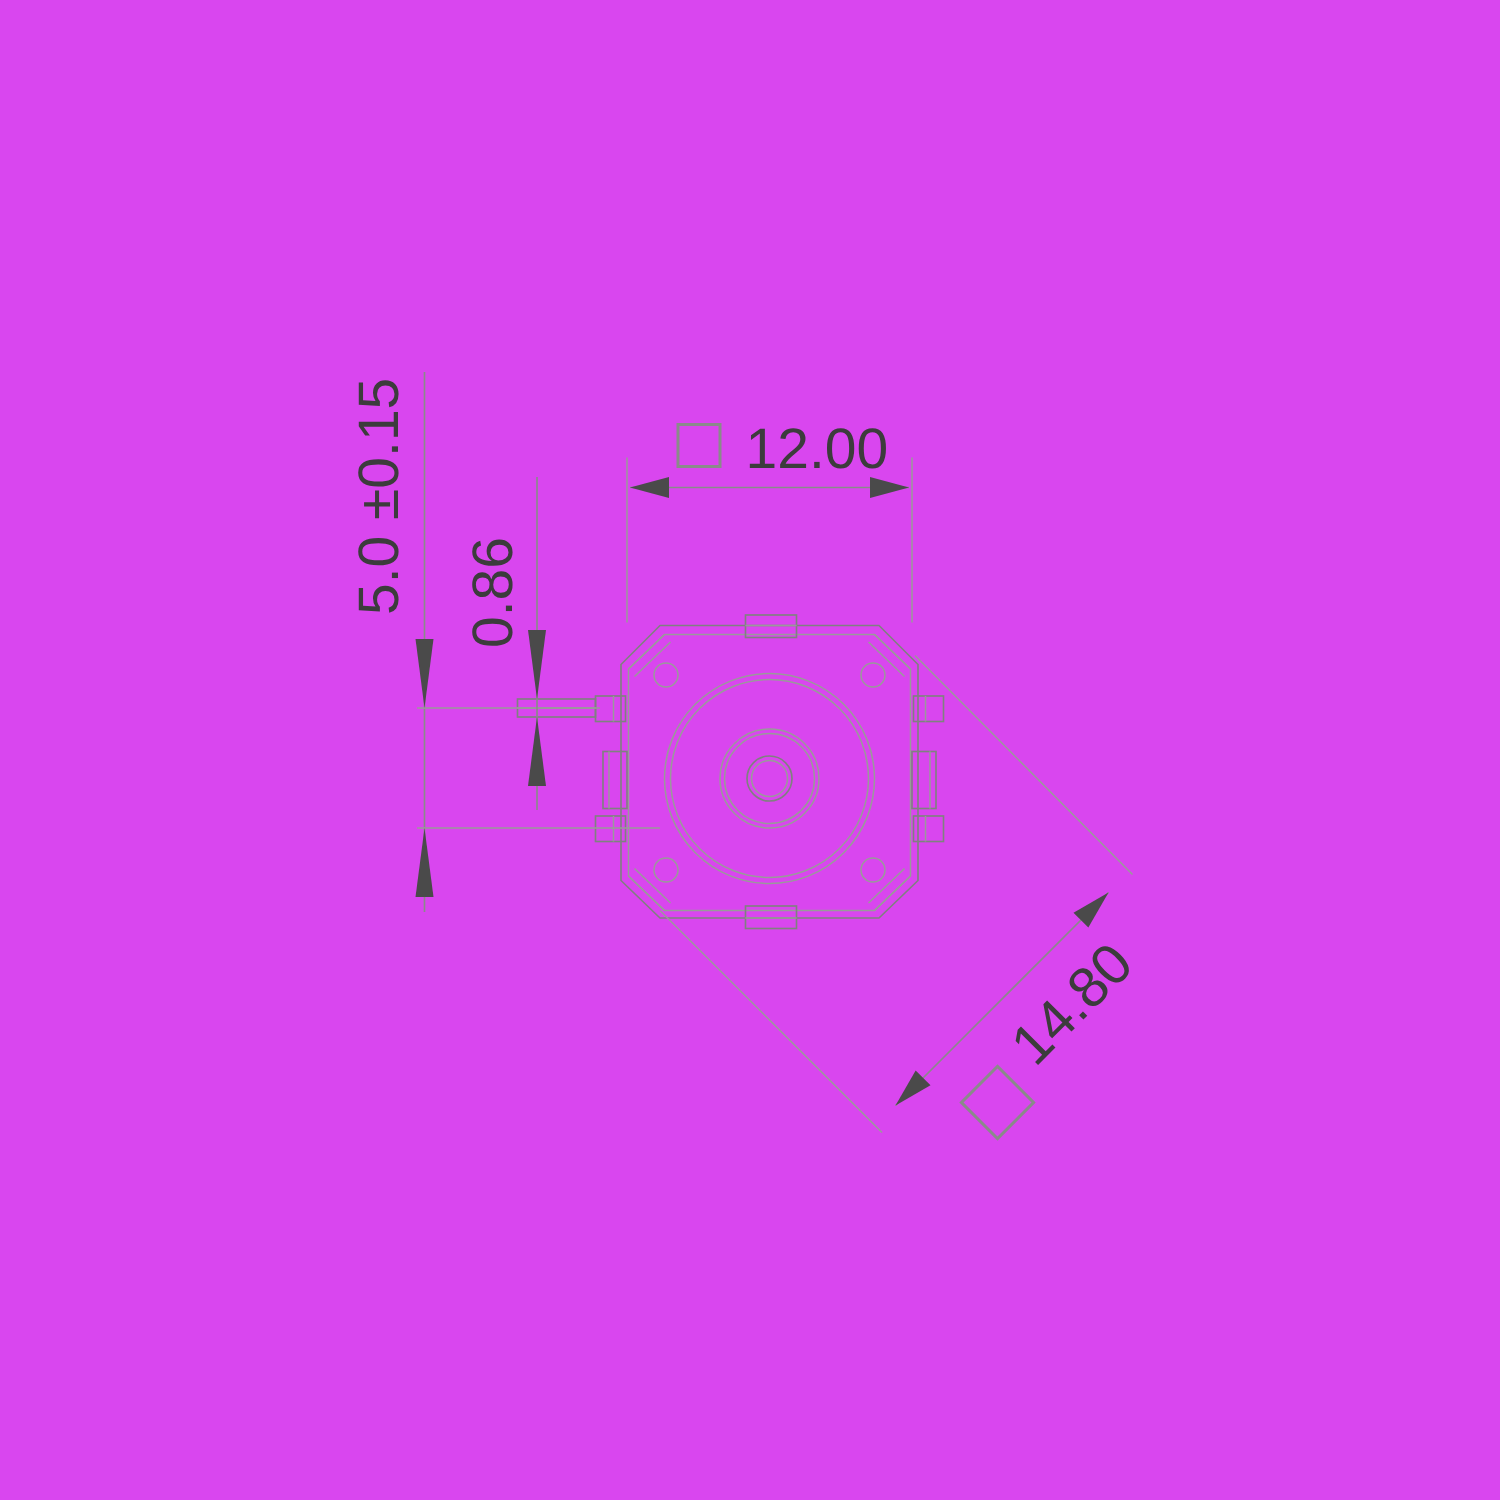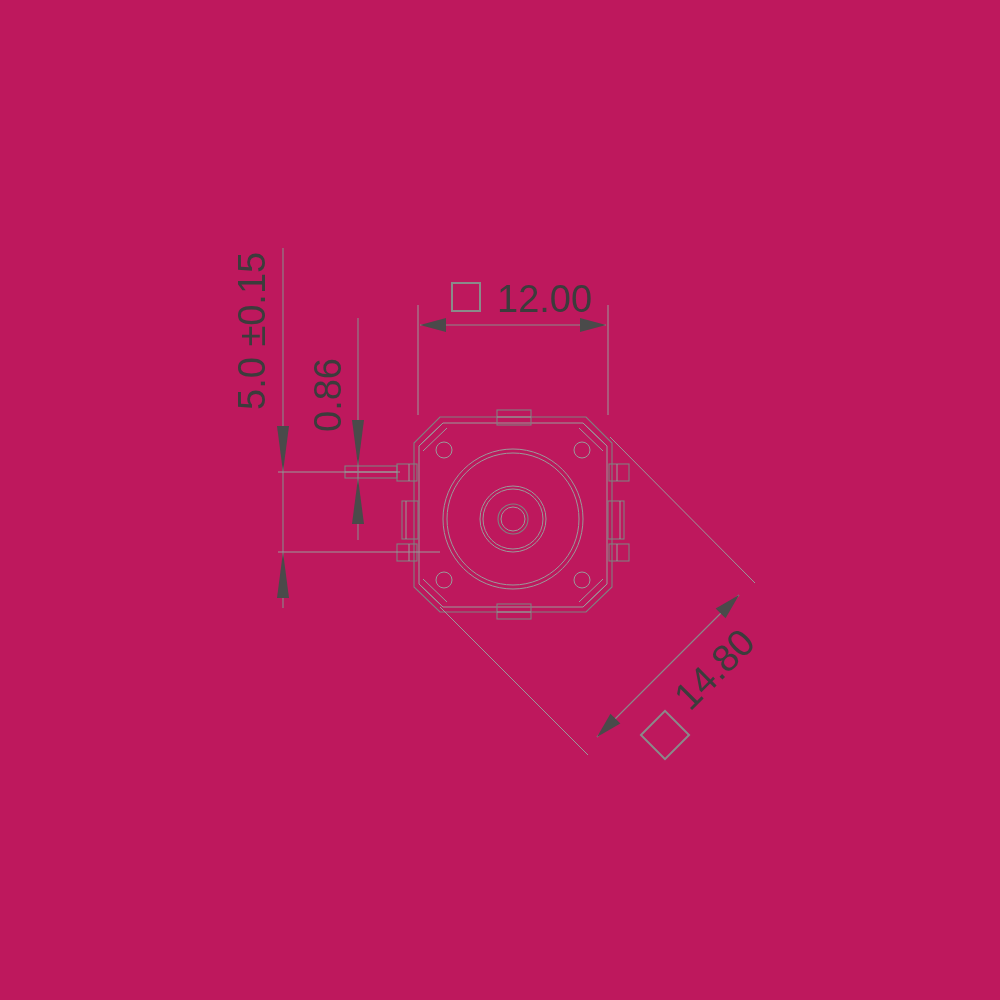--- a/index.html
+++ b/index.html
@@ -10,21 +10,21 @@
   body {
     width: 1000px;
     height: 1000px;
     font-family: "Liberation Sans", sans-serif;
     overflow: hidden;
   }
   #drawing-root {
     position: relative;
     width: 1000px;
     height: 1000px;
-    background: #be185d;
+    background: #d946ef;
   }
   #drawing-svg {
     display: block;
     width: 1000px;
     height: 1000px;
   }
   .dim-text {
     font-family: "Liberation Sans", sans-serif;
     font-size: 38px;
     fill: #3c3c3c;

